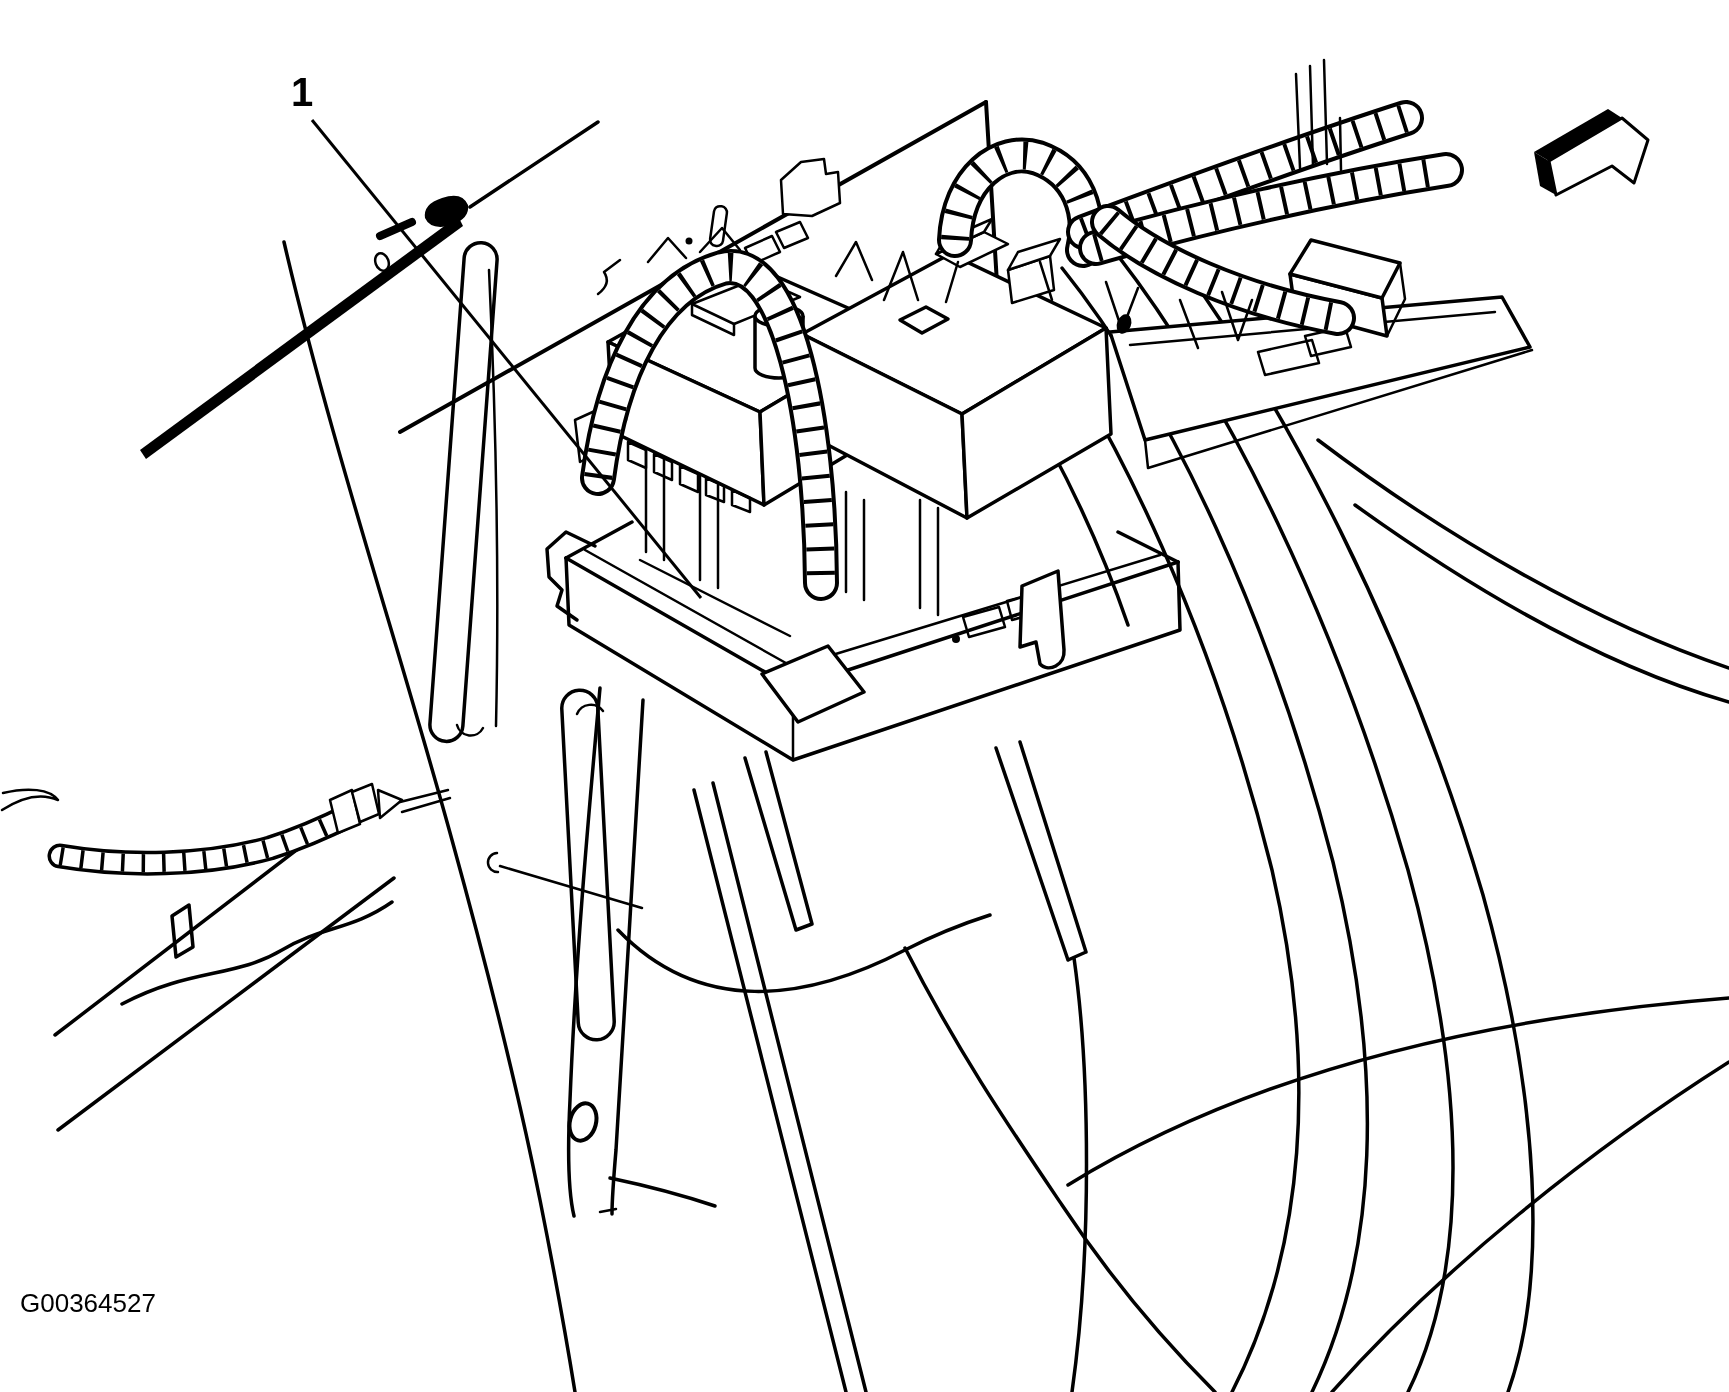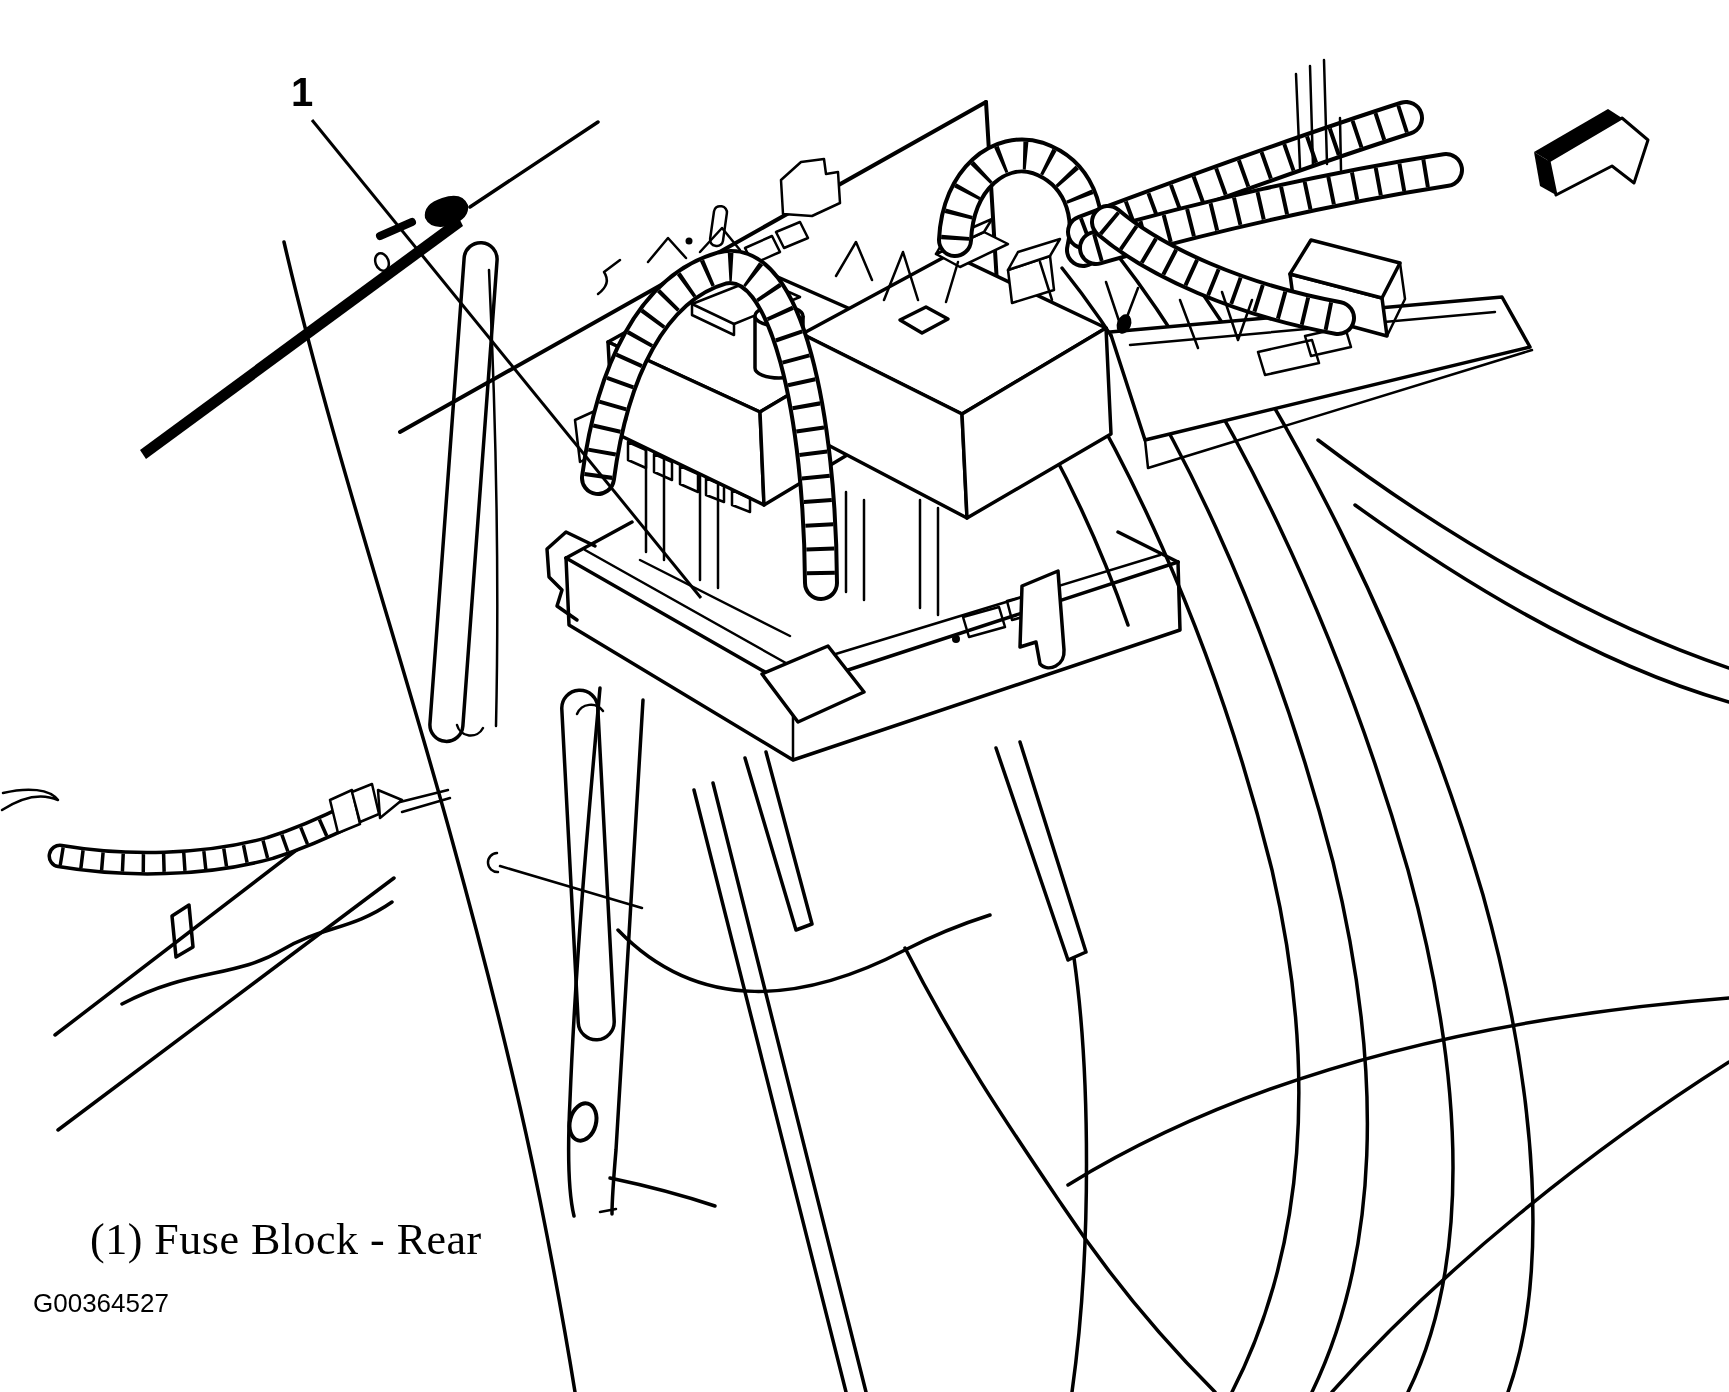--- a/index.html
+++ b/index.html
@@ -17,21 +17,21 @@
     font-weight:bold;font-size:40px;color:#000;
     line-height:1;
   }
   .caption{
     position:absolute;left:90px;top:1218px;
     font-family:"Liberation Serif",serif;
     font-size:44px;color:#000;line-height:1;
     letter-spacing:0.5px;
   }
   .figure-id{
-    position:absolute;left:33px;top:1290px;
+    position:absolute;left:20px;top:1290px;
     font-family:"Liberation Sans",sans-serif;
     font-size:26px;color:#000;line-height:1;
   }
   
   .ln  {fill:none;stroke:#000;stroke-width:3.5;stroke-linecap:round;stroke-linejoin:round;}
   .ln2 {fill:none;stroke:#000;stroke-width:2.5;stroke-linecap:round;stroke-linejoin:round;}
   .ln4 {fill:none;stroke:#000;stroke-width:4;stroke-linecap:round;stroke-linejoin:round;}
   .face{fill:#ffffff;stroke:#000;stroke-width:3.5;stroke-linejoin:round;}
   .face2{fill:#ffffff;stroke:#000;stroke-width:2.5;stroke-linejoin:round;}
   .blk {fill:#000;stroke:none;}
@@ -217,15 +217,14 @@
     <path d="M312,120 L701,598" fill="none" stroke="#000" stroke-width="3"></path>
 
     <g>
       <path class="blk" d="M1534,152 L1608,109 L1622,118 L1549,161 Z"></path>
       <path class="blk" d="M1534,152 L1549,161 L1556,195 L1540,186 Z"></path>
       <path d="M1549,161 L1622,118 L1648,140 L1634,183 L1612,166 L1556,195 Z" fill="#fff" stroke="#000" stroke-width="3" stroke-linejoin="round"></path>
     </g>
   </svg>
 
   <div class="callout-num">1</div>
-  <div class="caption">(1) Fuse Block - Rear</div>
   <div class="figure-id">G00364527</div>
 </div>
 
 </body></html>

